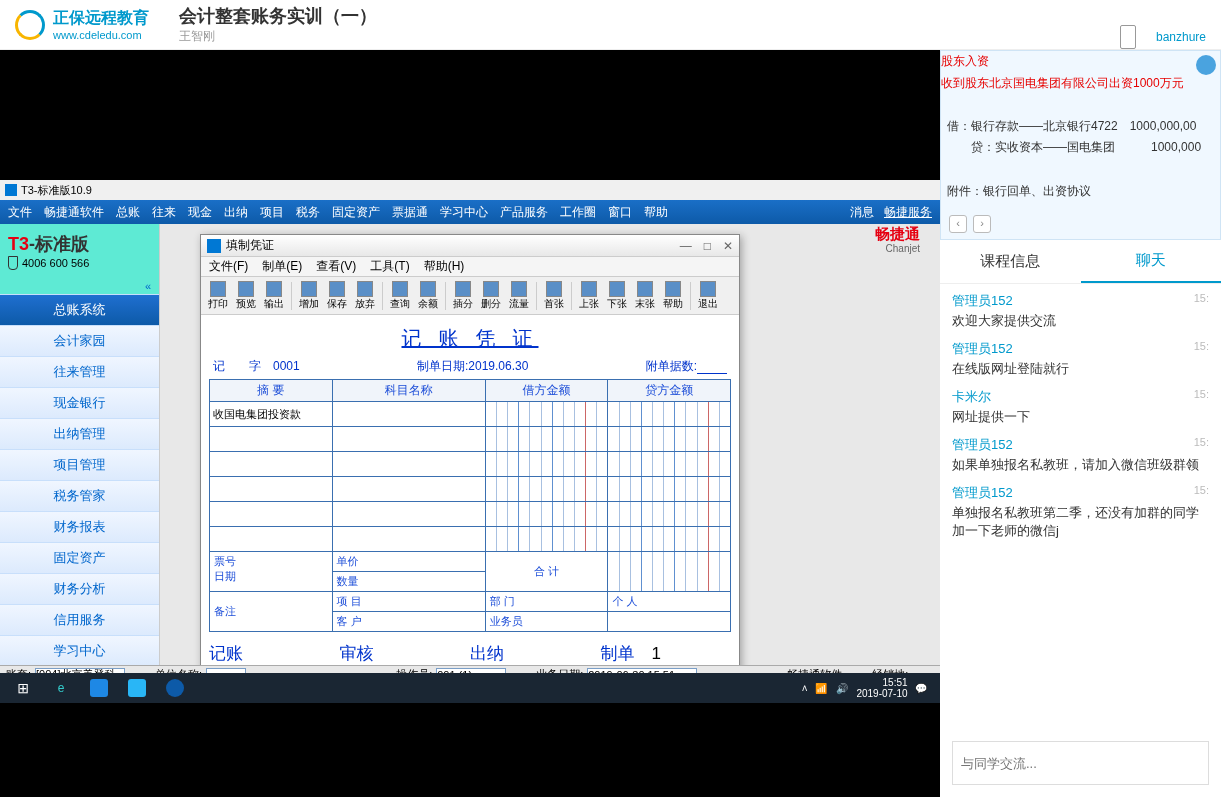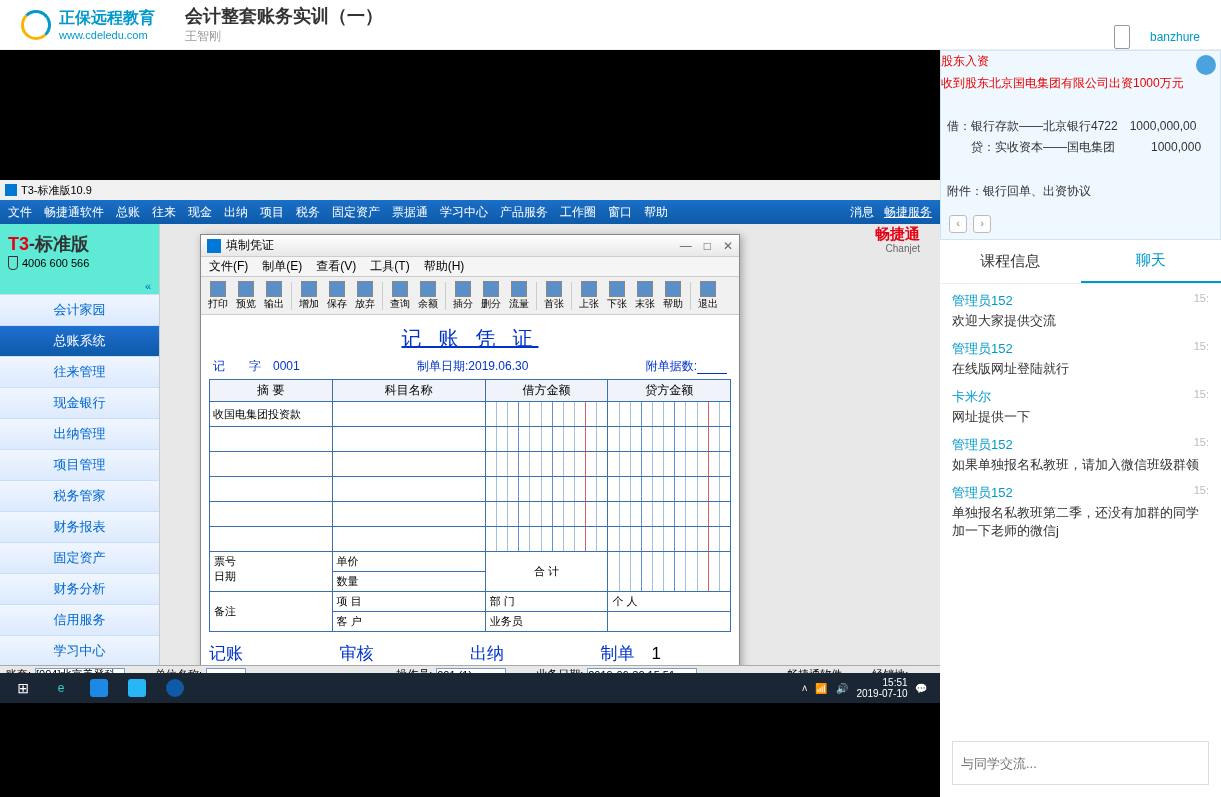--- a/index.html
+++ b/index.html
@@ -1,19 +1,19 @@
 <!DOCTYPE html>
 <html><head>
 <meta charset="utf-8">
 <style>
 * { margin: 0; padding: 0; box-sizing: border-box; }
 body { font-family: "Microsoft YaHei", "SimSun", sans-serif; font-size: 12px; background: #fff; width: 1221px; height: 797px; overflow: hidden; }
 
 
-.page-header { height: 50px; display: flex; align-items: center; padding: 0 21px; border-bottom: 1px solid #eee; }
+.page-header { height: 50px; display: flex; align-items: center; padding: 0 15px; border-bottom: 1px solid #eee; }
 .logo-area { display: flex; align-items: center; gap: 8px; }
 .logo-icon { width: 30px; height: 30px; border: 3px solid #f8b500; border-radius: 50%; border-right-color: #0099cc; border-top-color: #0099cc; position: relative; }
 .logo-text { display: flex; flex-direction: column; }
 .logo-title { color: #0099cc; font-size: 16px; font-weight: bold; }
 .logo-url { color: #0099cc; font-size: 11px; }
 .course-title-area { margin-left: 30px; display: flex; flex-direction: column; }
 .course-title { font-size: 18px; font-weight: bold; color: #333; }
 .teacher { font-size: 12px; color: #999; }
 .header-right { margin-left: auto; display: flex; align-items: center; gap: 20px; color: #0099cc; margin-top: 25px; }
 .phone-icon { width: 16px; height: 24px; border: 1px solid #999; border-radius: 2px; }
@@ -58,21 +58,21 @@
 .tb-btn { display: flex; flex-direction: column; align-items: center; font-size: 10px; padding: 1px 3px; cursor: pointer; }
 .tb-btn .ico { width: 16px; height: 16px; background: #5a8fc7; border: 1px solid #888; }
 .tb-sep { width: 1px; height: 28px; background: #ccc; margin: 0 2px; }
 
 
 .voucher-body { padding: 10px 8px; }
 .voucher-header { text-align: center; font-size: 20px; color: #0033cc; text-decoration: underline; font-family: "SimSun"; letter-spacing: 6px; margin-bottom: 6px; }
 .voucher-info { display: flex; justify-content: space-between; font-size: 12px; color: #0033cc; padding: 0 4px 4px; }
 .voucher-info input { border: none; border-bottom: 1px solid #0033cc; width: 50px; font-size: 12px; background: transparent; }
 .vtable { width: 100%; border-collapse: collapse; }
-.vtable th, .vtable td { border: 1px solid #3a6fb0; font-size: 12px; color: #000000; text-align: center; padding: 2px; }
+.vtable th, .vtable td { border: 1px solid #3a6fb0; font-size: 12px; color: #1d4ed8; text-align: center; padding: 2px; }
 .vtable th { background: #f0f4fa; font-weight: normal; height: 20px; }
 .vtable td { height: 24px; }
 .vtable .summary-cell { text-align: left; padding-left: 3px; color: #000; font-size: 11px; }
 .amt-cell { position: relative; padding: 0 !important; }
 .amt-grid { display: flex; height: 100%; min-height: 24px; }
 .amt-grid span { flex: 1; border-right: 1px solid #a8c0e0; }
 .amt-grid span:nth-child(3n) { border-right: 1px solid #6090d0; }
 .amt-grid span:nth-child(9) { border-right: 1px solid #cc6666; }
 .amt-grid span:last-child { border-right: none; }
 .vtable tfoot td { height: 18px; }
@@ -166,22 +166,22 @@
         <div class="t3-sidebar">
           <div class="t3-logo">
             <div class="t3-logo-text"><span class="t">T3</span><span class="rest">-标准版</span></div>
             <div class="t3-phone">
                 <span class="t3-phone-icon"></span>
                 <span>4006 600 566</span>
               </div>
           </div>
           <div class="t3-collapse">«</div>
           <div class="t3-menu" id="t3-menu">
+              <div class="t3-menu-item active">总账系统</div>
               <div class="t3-menu-item">会计家园</div>
-              <div class="t3-menu-item active">总账系统</div>
               <div class="t3-menu-item">往来管理</div>
               <div class="t3-menu-item">现金银行</div>
               <div class="t3-menu-item">出纳管理</div>
               <div class="t3-menu-item">项目管理</div>
               <div class="t3-menu-item">税务管家</div>
               <div class="t3-menu-item">财务报表</div>
               <div class="t3-menu-item">固定资产</div>
               <div class="t3-menu-item">财务分析</div>
               <div class="t3-menu-item">信用服务</div>
               <div class="t3-menu-item">学习中心</div>

